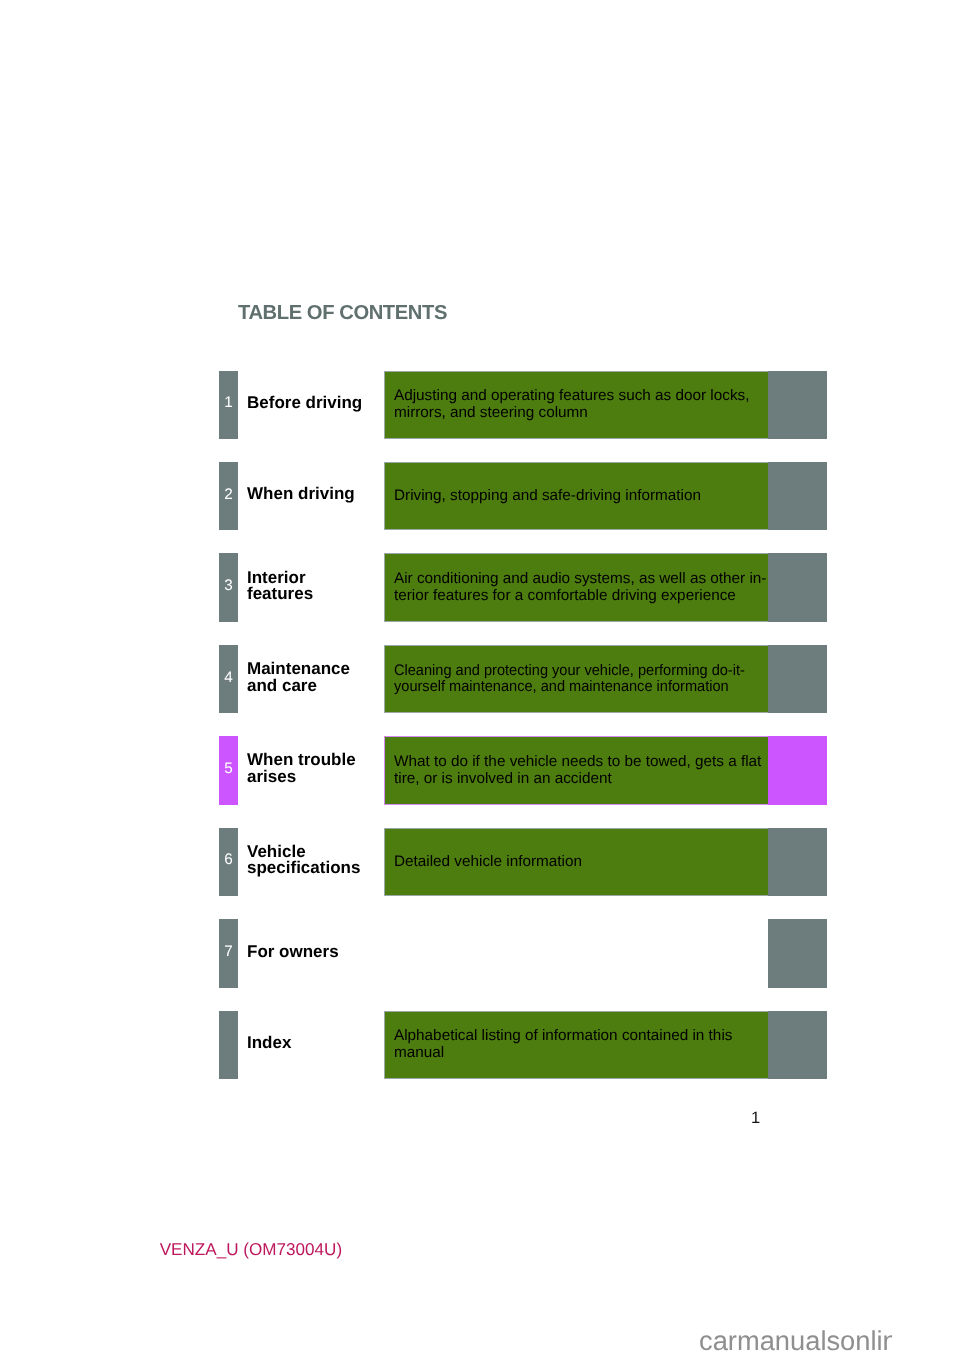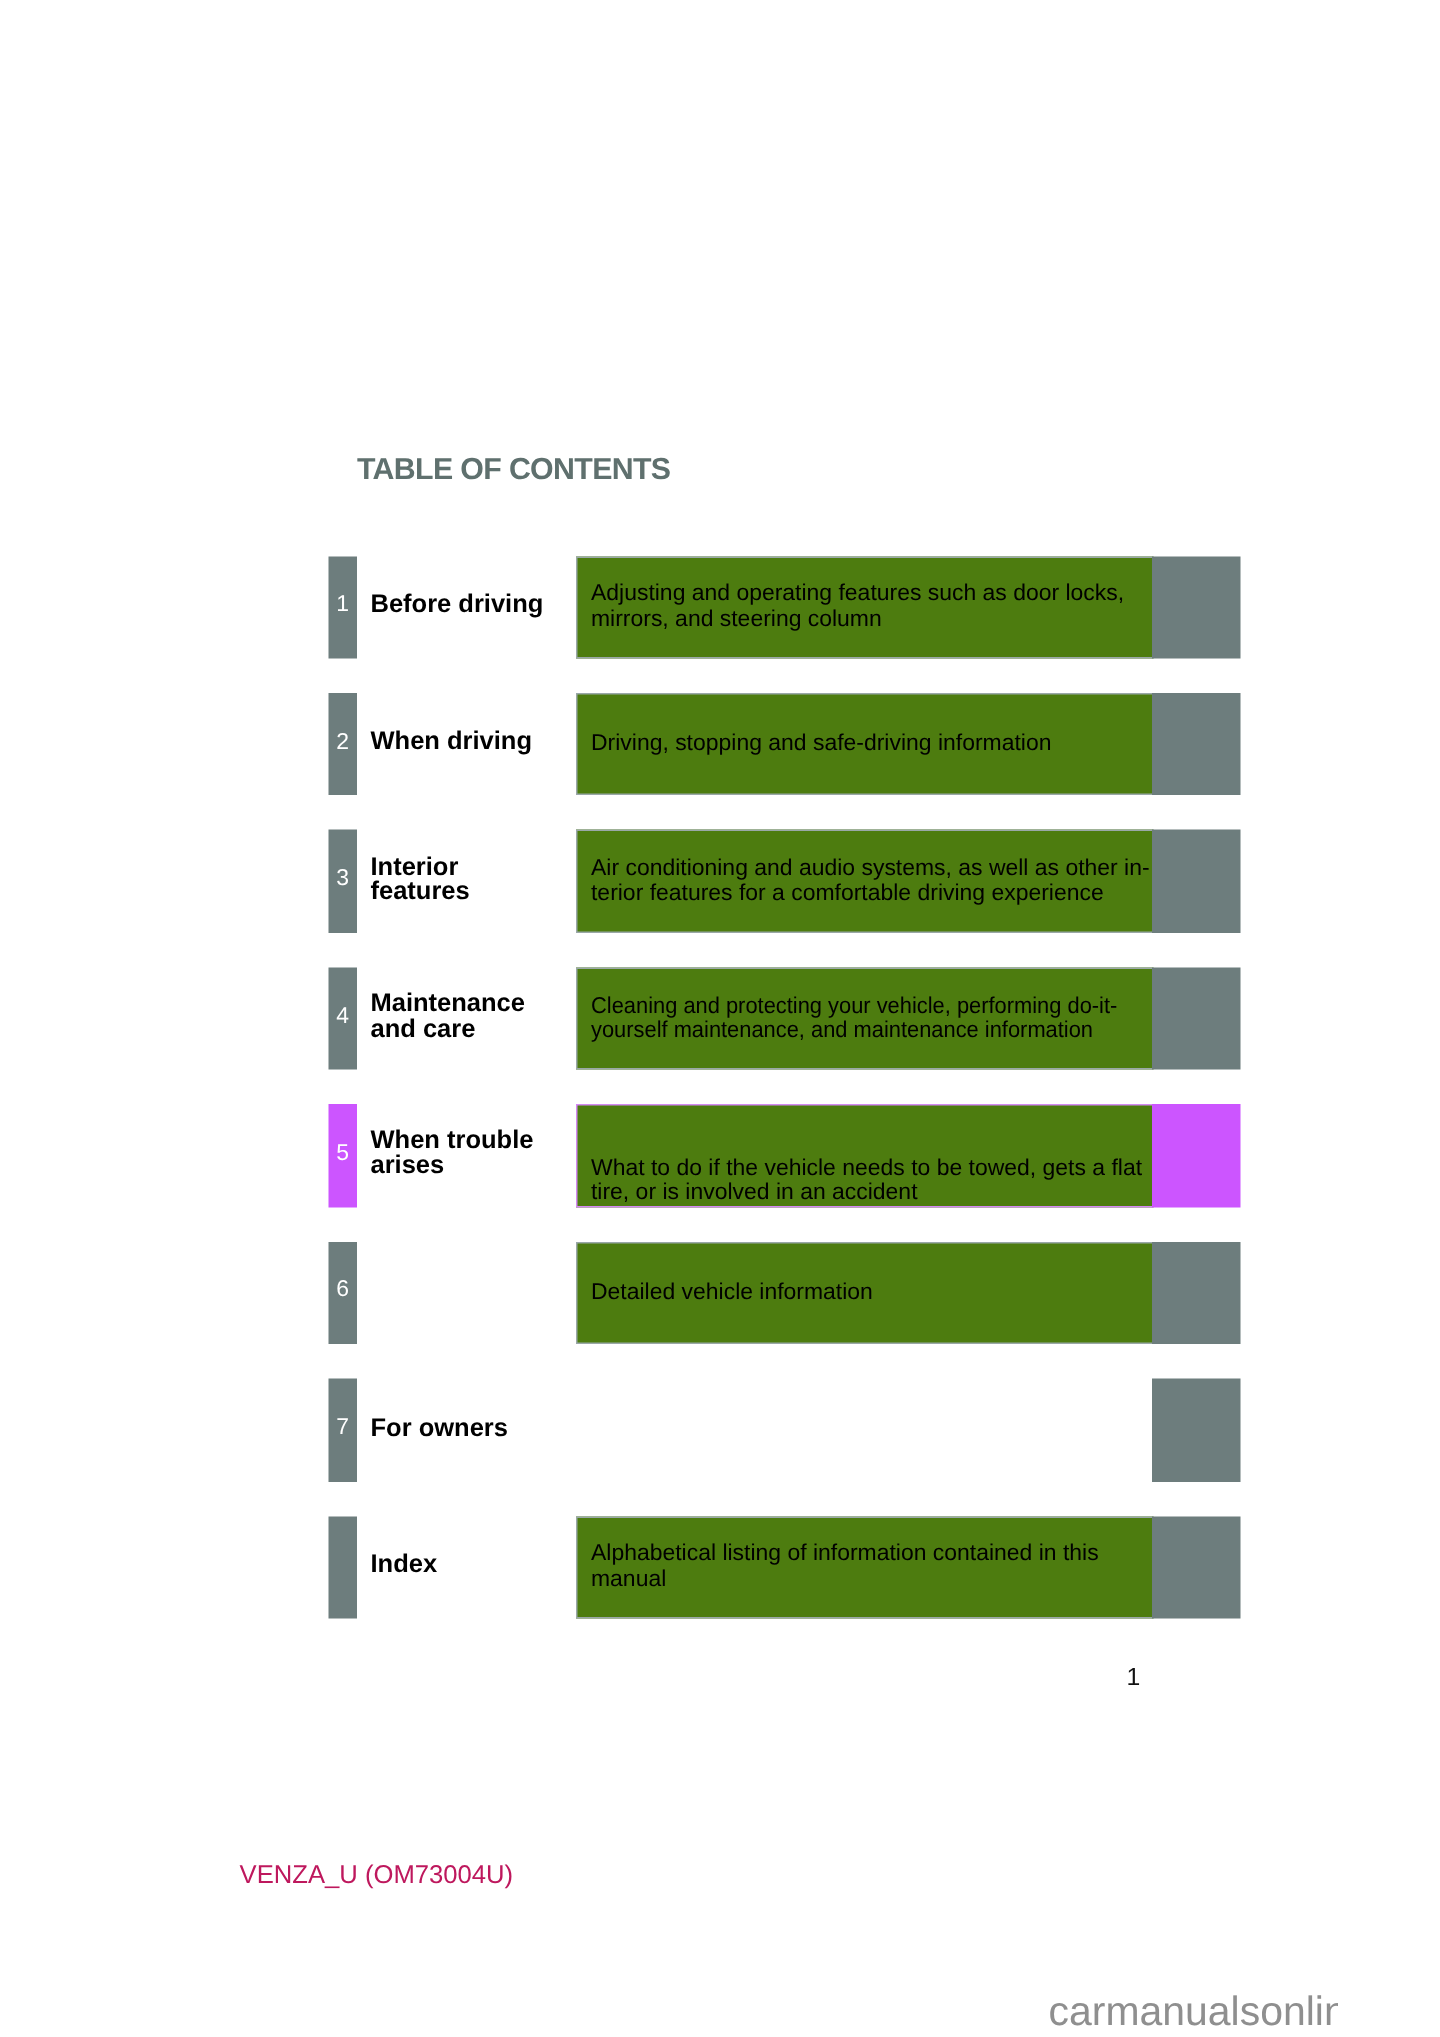--- a/index.html
+++ b/index.html
@@ -32,21 +32,21 @@
     position:absolute; left:165px; top:0; width:385px; height:68.4px;
     border:1px solid #9aa8a8; background:#4d7c0f; box-sizing:border-box;
     display:flex; align-items:center; padding-left:9px; padding-top:0.4px;
     font-size:15.3px; color:#000; line-height:16.5px;
   }
   .row .endblock {
     position:absolute; left:549px; top:0; width:59px; height:68.4px; background:#6d7d7d;
   }
   .row.magenta .tab { background:#cc55ff; }
   .row.magenta .endblock { background:#cc55ff; }
-  .row.magenta .desc { border-color:#d489f4;align-items:flex-end; }
+  .row.magenta .desc { border-color:#d489f4; }
   .pagenum { position:absolute; left:751px; top:1110px; font-size:16.5px; color:#111; line-height:1; }
   .footer-code { position:absolute; left:159.7px; top:1241.1px; font-size:17.1px; color:#be185d; line-height:1; }
   .watermark { position:absolute; left:680px; top:1327px; font-size:27.3px; color:#8f8f8f; line-height:1;margin-left:19px; }
 </style>
 </head>
 <body>
 
 <div class="page">
   <div class="toc-title">TABLE OF CONTENTS</div>
   <div class="rows">
@@ -95,20 +95,23 @@
         <div class="label">
           <span>When trouble<br>arises</span>
         </div>
         <div class="desc">
           <span>What to do if the vehicle needs to be towed, gets a flat<br>tire, or is involved in an accident</span>
         </div>
         <div class="endblock"></div>
       </div>
       <div class="row" style="top: 457.15px;">
         <div class="tab">6</div>
+        <div class="label">
+          <span>Vehicle<br>specifications</span>
+        </div>
         <div class="desc">
           <span>Detailed vehicle information</span>
         </div>
         <div class="endblock"></div>
       </div>
       <div class="row" style="top: 548.58px;">
         <div class="tab">7</div>
         <div class="label">
           <span>For owners</span>
         </div>

